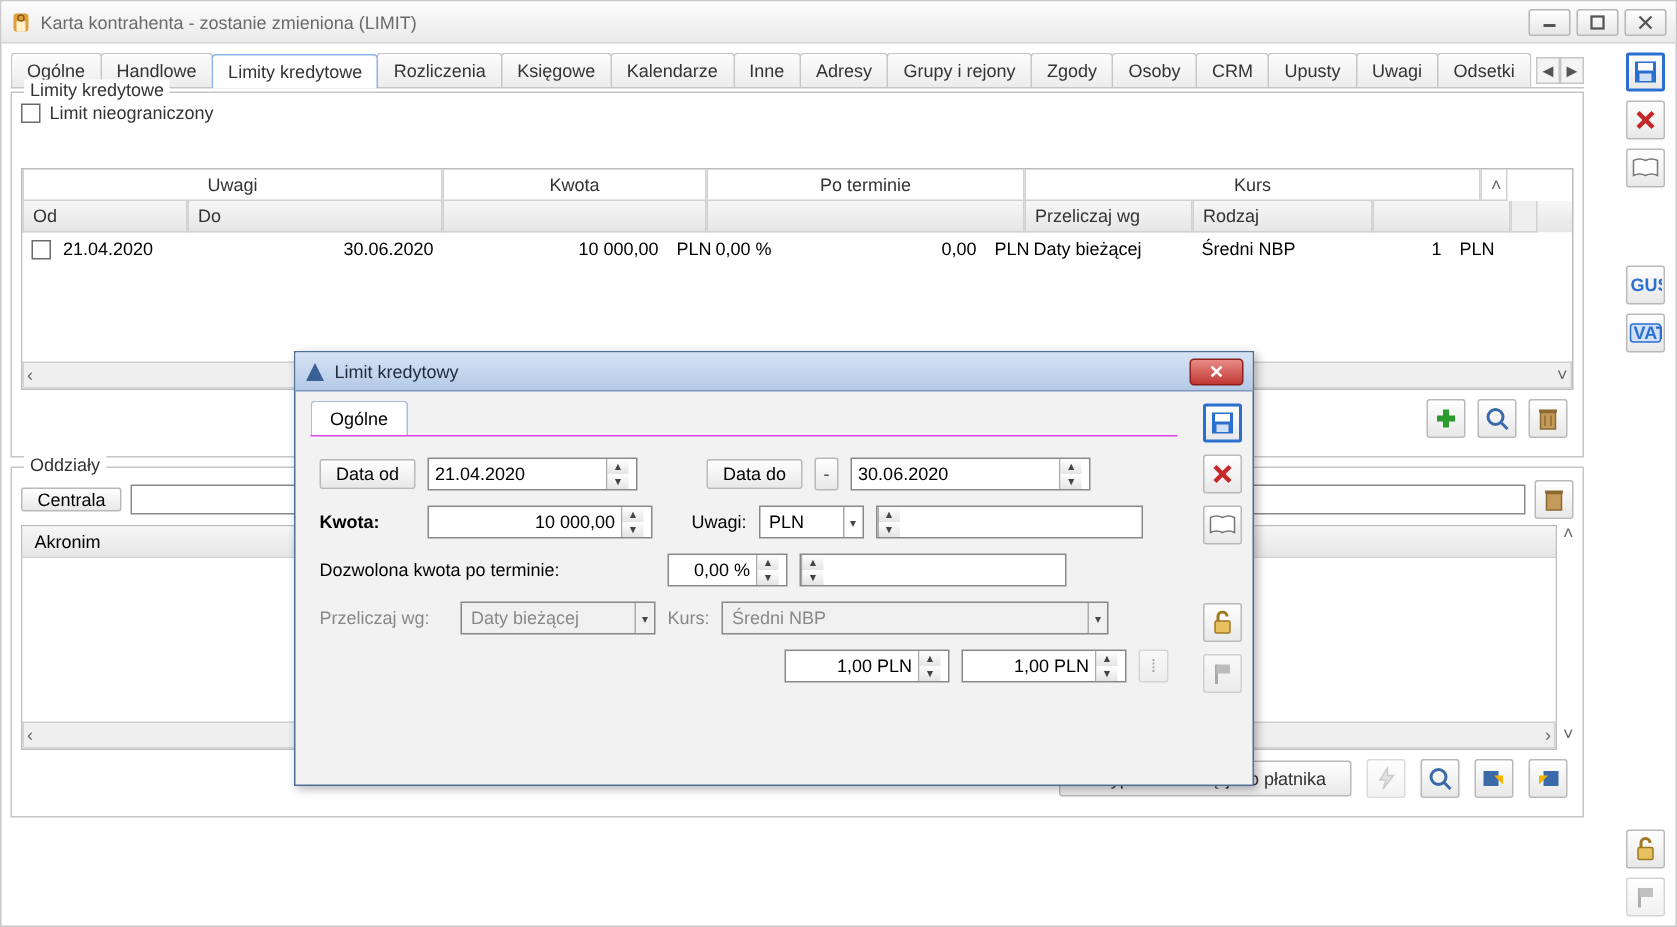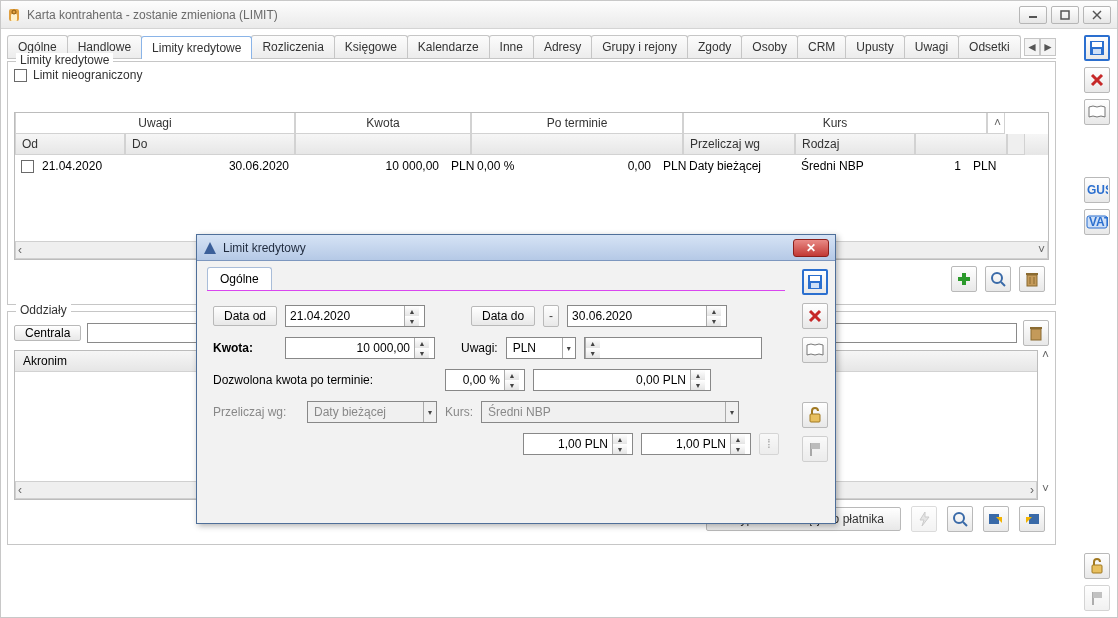--- a/index.html
+++ b/index.html
@@ -352,21 +352,20 @@
               <div class="frow">
                 <span style="width:224px;">Dozwolona kwota po terminie:</span>
                 <div class="spin2" style="width:80px;">
                     <input class="r" style="width: 58px;" value="0,00 %">
                     <span class="sbtns">
                       <div>▲</div>
                       <div>▼</div>
                     </span>
                   </div>
                 <div class="spin2" style="width:178px;">
-                    <input class="r" style="width: 156px;" value="0,00 PLN">
                     <span class="sbtns">
                       <div>▲</div>
                       <div>▼</div>
                     </span>
                   </div>
               </div>
               <div class="frow" style="color:#888;">
                 <span style="width:86px;">Przeliczaj wg:</span>
                 <div class="sel" style="width:130px;background:#f0f0f0;">
                     <span>Daty bieżącej</span>

